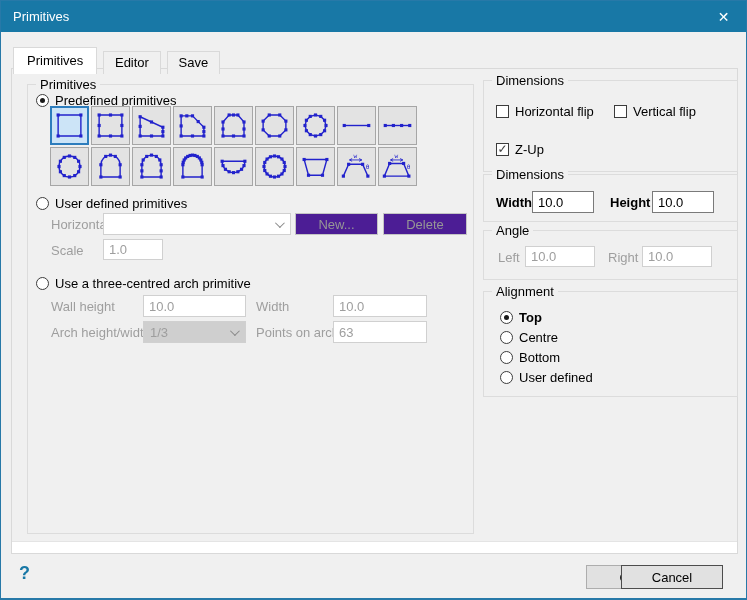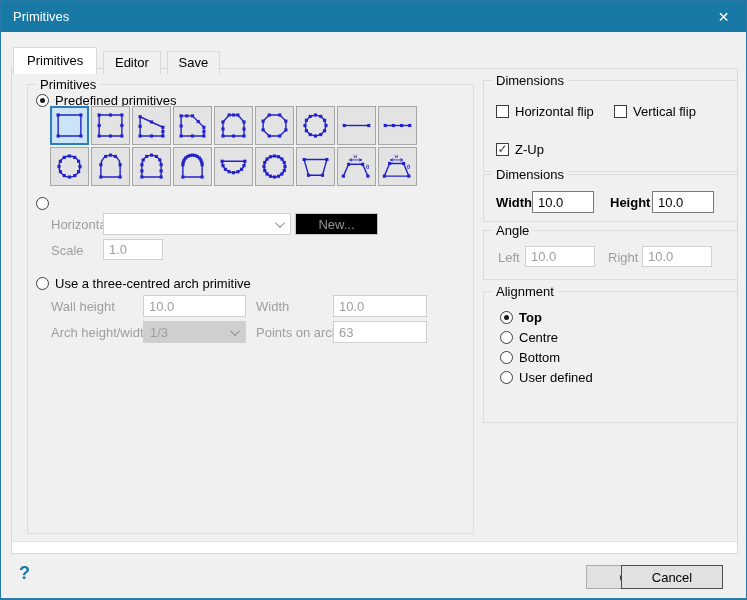--- a/index.html
+++ b/index.html
@@ -29,21 +29,21 @@
                  border-top:1px solid #e4e4e4; }
 
   
   .groupbox { position:absolute; border:1px solid #dcdcdc; }
   .gb-label { position:absolute; top:-8px; left:8px; background:#f0f0f0; padding:0 4px; font-size:13px; }
 
   .gb-left        { left:15px;  top:15px;  width:447px; height:450px; }
   .gb-orientation { left:471px; top:11px;  width:255px; height:92px;  }
   .gb-dimensions  { left:471px; top:105px; width:255px; height:48px;  }
   .gb-angle       { left:471px; top:161px; width:255px; height:50px;  }
-  .gb-alignment   { left:471px; top:222px; width:255px; height:132px; }
+  .gb-alignment   { left:471px; top:222px; width:255px; height:106px; }
 
   
   .radio-row, .check-row { position:absolute; display:flex; align-items:center; gap:6px; height:16px; }
   .radio { width:13px; height:13px; border:1px solid #3c3c3c; border-radius:50%; background:#fff;
            position:relative; flex:0 0 auto; }
   .radio-row.checked .radio::after { content:""; position:absolute; inset:3px; border-radius:50%; background:#1a1a1a; }
   .checkbox { width:13px; height:13px; border:1px solid #3c3c3c; background:#fff; display:flex;
               align-items:center; justify-content:center; flex:0 0 auto; }
   .checkmark { font-size:12px; line-height:12px; color:#3f3f3f; display:none; }
   .check-row.checked .checkmark { display:block; }
@@ -65,21 +65,21 @@
 
   
   .field { position:absolute; border:1px solid #7a7a7a; background:#fff; color:#000;
            font-size:13px; font-family:"Liberation Sans",sans-serif; padding:0 5px; }
   .field.disabled { border-color:#d0d0d0; color:#9e9e9e; }
   .combo { position:absolute; border:1px solid #d0d0d0; background:#fff; display:flex;
            align-items:center; justify-content:flex-end; padding-right:8px; }
   .combo.graybg { background:#cfcfcf; color:#9e9e9e; justify-content:space-between; padding-left:6px; }
   .chev { width:7px; height:7px; border-right:1.5px solid #8a8a8a; border-bottom:1.5px solid #8a8a8a;
           transform:rotate(45deg) translateY(-2px); }
-  .flat-btn { position:absolute; background:#000000; border:1px solid #c4c4c4; color:#969696;
+  .flat-btn { position:absolute; background:#4c1d95; border:1px solid #c4c4c4; color:#969696;
               font-size:13px; text-align:center; }
   .slabel { position:absolute; font-size:13px; }
 
   
   .help { position:absolute; left:18px; top:562px; color:#1878a6; font-weight:bold; font-size:18px; }
   .btn { position:absolute; top:564px; height:24px; background:#e1e1e1; border:1px solid #adadad;
          font-size:13px; font-family:"Liberation Sans",sans-serif; text-align:center; }
   .btn-ok { left:585px; width:86px; }
   .btn-cancel { left:620px; width:102px; border-color:#4d4d4d; }
   .bold { font-weight:bold; }
@@ -393,28 +393,30 @@
                 <rect x="25.2" y="12.7" width="3.6" height="3.6"></rect>
                 <rect x="31.2" y="27.2" width="3.6" height="3.6"></rect>
                 <rect x="3.2" y="27.2" width="3.6" height="3.6"></rect>
               </g>
           </svg>
         </button>
       </div>
 
       <div class="radio-row" style="left:8px; top:110px;">
         <span class="radio"></span>
+        <span class="lbl">User defined primitives</span>
       </div>
 
       <span class="slabel lbl-gray" style="left:23px; top:132px;">Horizontal</span>
       <div class="combo" style="left:75px; top:128px; width:188px; height:22px;">
         <span></span>
         <span class="chev"></span>
       </div>
       <button class="flat-btn" style="left:267px; top:128px; width:83px; height:22px;">New...</button>
+      <button class="flat-btn" style="left:355px; top:128px; width:84px; height:22px;">Delete</button>
 
       <span class="slabel lbl-gray" style="left:23px; top:158px;">Scale</span>
       <input class="field disabled" style="left: 75px; top: 154px; width: 60px; height: 21px;" value="1.0">
 
       <div class="radio-row" style="left:8px; top:190px;">
         <span class="radio"></span>
         <span class="lbl">Use a three-centred arch primitive</span>
       </div>
 
       <span class="slabel lbl-gray" style="left:23px; top:214px;">Wall height</span>

